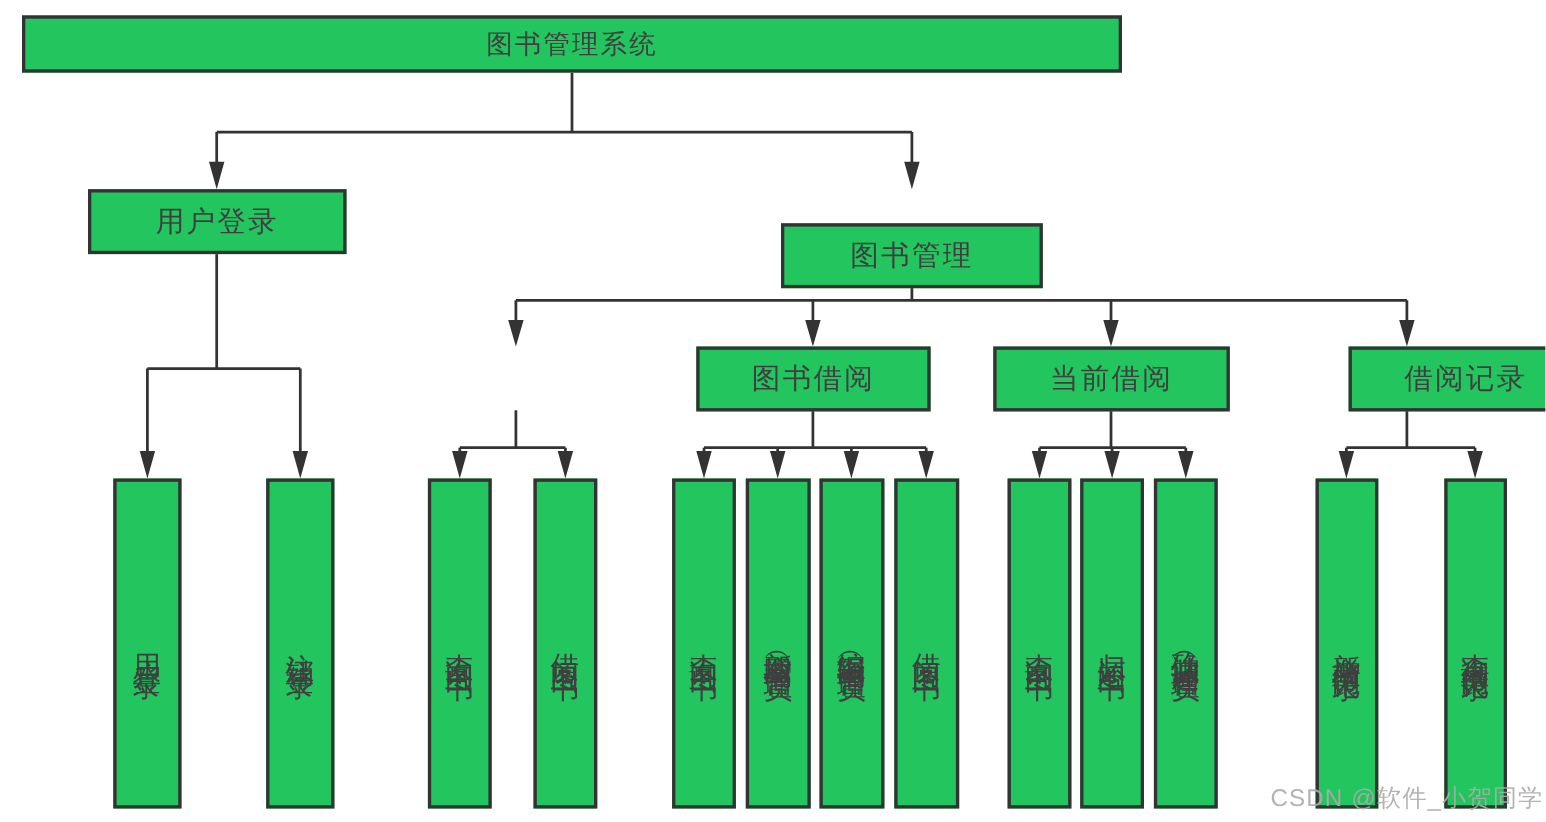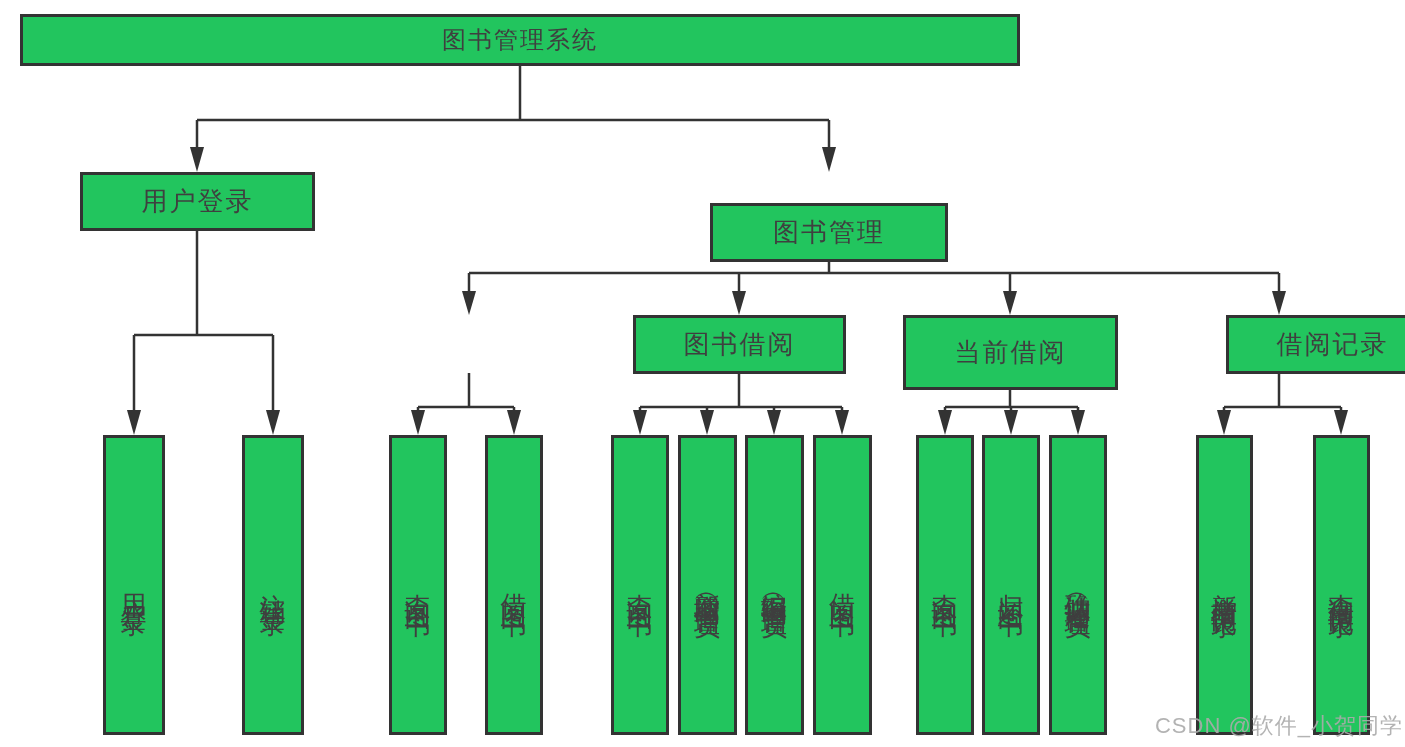--- a/index.html
+++ b/index.html
@@ -110,21 +110,21 @@
     <path class="line" d="M1341,407 V413"></path>
     <polygon class="arrow" points="1334,410 1348,410 1341,435"></polygon>
   </svg>
 
   <div class="box rootbox" style="left:20px;top:14px;width:1000px;height:52px;">图书管理系统</div>
 
   <div class="box hbox" style="left:80px;top:172px;width:235px;height:59px;">用户登录</div>
   <div class="box hbox" style="left:710px;top:172px;width:238px;height:59px;margin-top:31px;">图书管理</div>
 
   <div class="box hbox" style="left:633px;top:315px;width:213px;height:59px;text-align:center;">图书借阅</div>
-  <div class="box hbox" style="left:903px;top:315px;width:215px;height:75px;">当前借阅</div>
+  <div class="box hbox" style="left:903px;top:315px;width:215px;height:59px;">当前借阅</div>
   <div class="box hbox" style="left:1226px;top:315px;width:213px;height:59px;">借阅记录</div>
 
   <div class="box vbox" style="left:103px;top:435px;width:62px;height:300px;">用户登录</div>
   <div class="box vbox" style="left:242px;top:435px;width:62px;height:300px;">注销登录</div>
 
   <div class="box vbox" style="left:389px;top:435px;width:58px;height:300px;">查询图书</div>
   <div class="box vbox" style="left:485px;top:435px;width:58px;height:300px;">借阅图书</div>
 
   <div class="box vbox" style="left:611px;top:435px;width:58px;height:300px;">查询图书</div>
   <div class="box vbox" style="left:678px;top:435px;width:59px;height:300px;letter-spacing:3px;">新增图书（管理员）</div>

